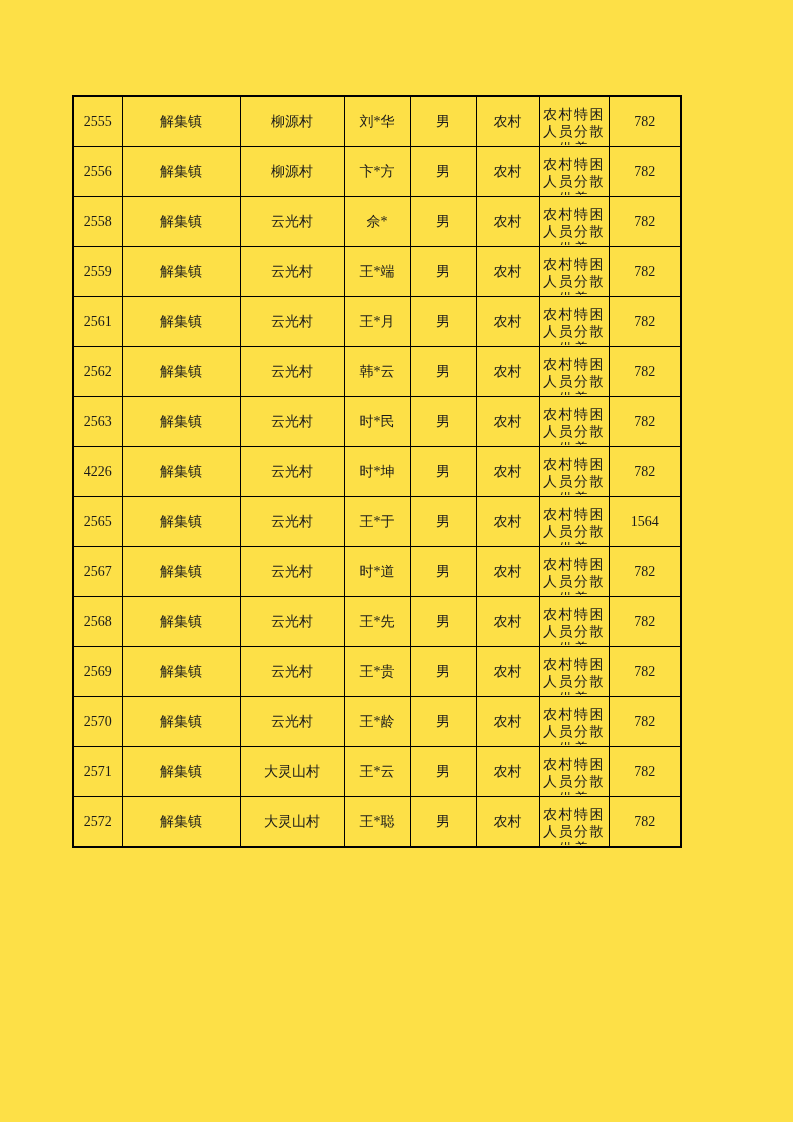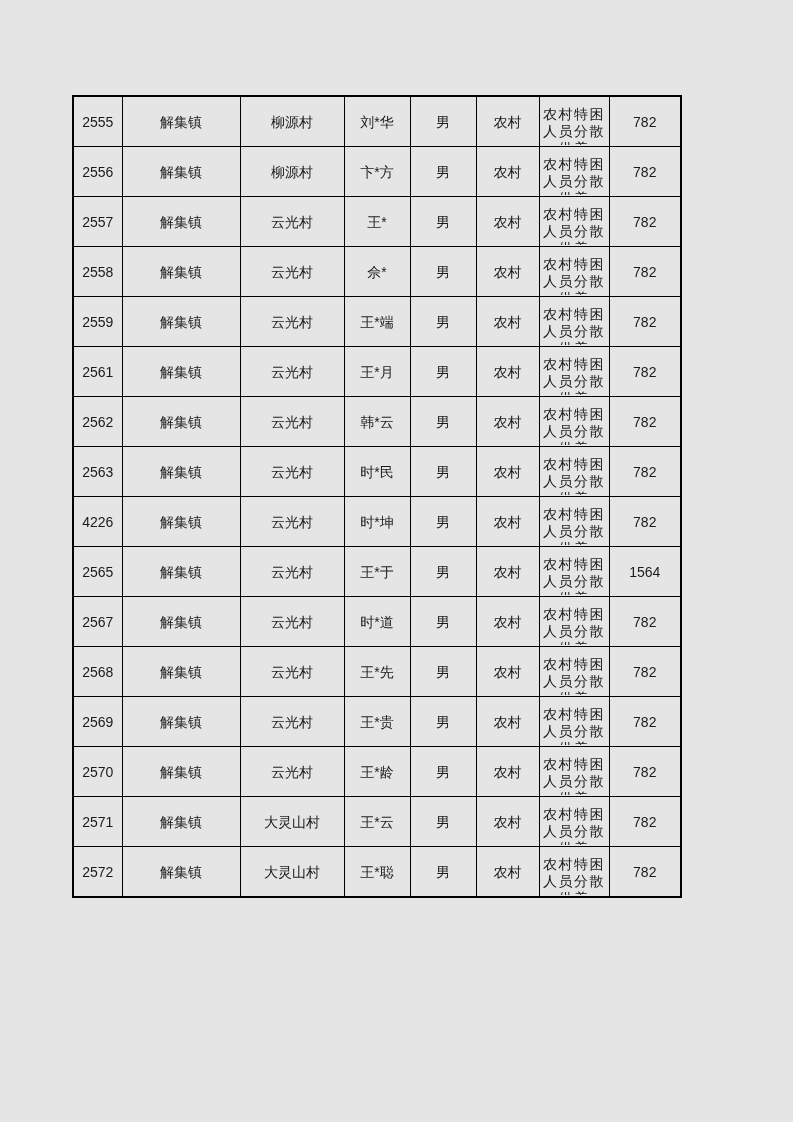--- a/index.html
+++ b/index.html
@@ -4,23 +4,23 @@
 <style>
   html, body {
     margin: 0;
     padding: 0;
     background: #ffffff;
   }
   .page {
     position: relative;
     width: 793px;
     height: 1122px;
-    background: #e5e5e5;
+    background: #fde047;
     overflow: hidden;
-    font-family: Liberation Sans, sans-serif;
+    font-family: Liberation Serif, serif;
     color: #1a1a1a;
   }
   table.roster {
     position: absolute;
     left: 72px;
     top: 95px;
     border-collapse: collapse;
     table-layout: fixed;
     border: 2px solid #000;
   }
@@ -91,32 +91,20 @@
       <td>柳源村</td>
       <td>卞*方</td>
       <td>男</td>
       <td>农村</td>
       <td class="cat-td">
         <div class="cat-clip">农村特困人员分散供养</div>
       </td>
       <td class="num">782</td>
     </tr>
         <tr>
-      <td class="num">2557</td>
-      <td>解集镇</td>
-      <td>云光村</td>
-      <td>王*</td>
-      <td>男</td>
-      <td>农村</td>
-      <td class="cat-td">
-        <div class="cat-clip">农村特困人员分散供养</div>
-      </td>
-      <td class="num">782</td>
-    </tr>
-        <tr>
       <td class="num">2558</td>
       <td>解集镇</td>
       <td>云光村</td>
       <td>佘*</td>
       <td>男</td>
       <td>农村</td>
       <td class="cat-td">
         <div class="cat-clip">农村特困人员分散供养</div>
       </td>
       <td class="num">782</td>

